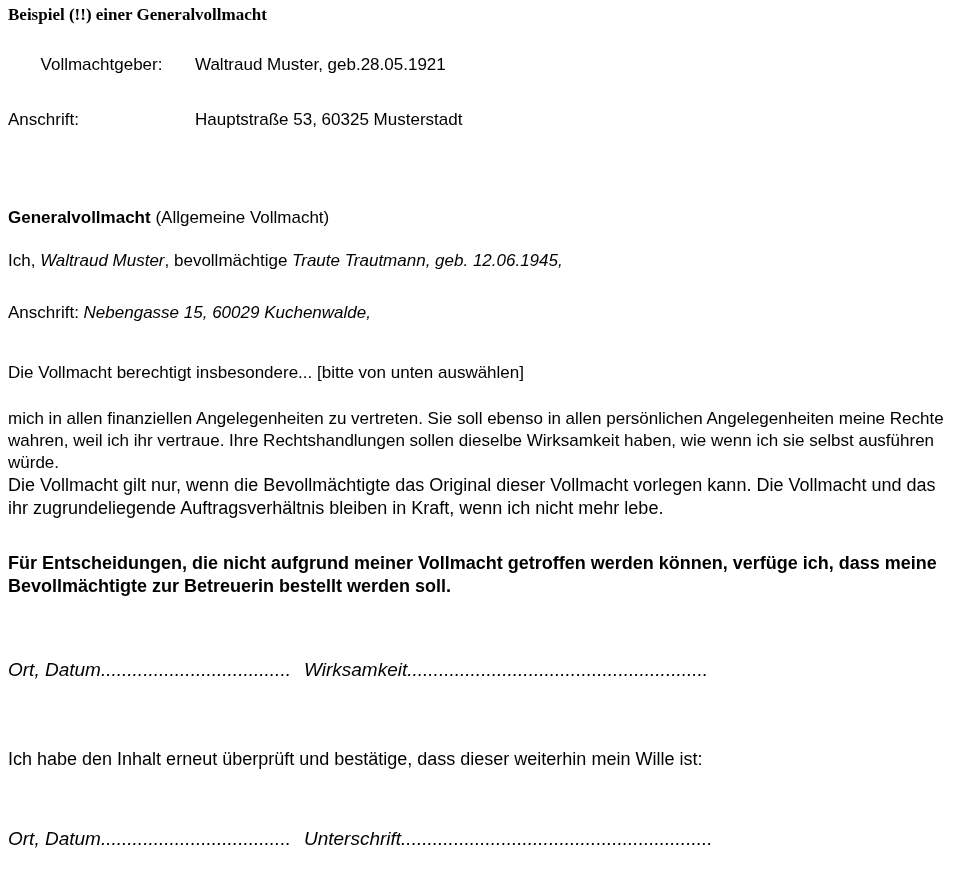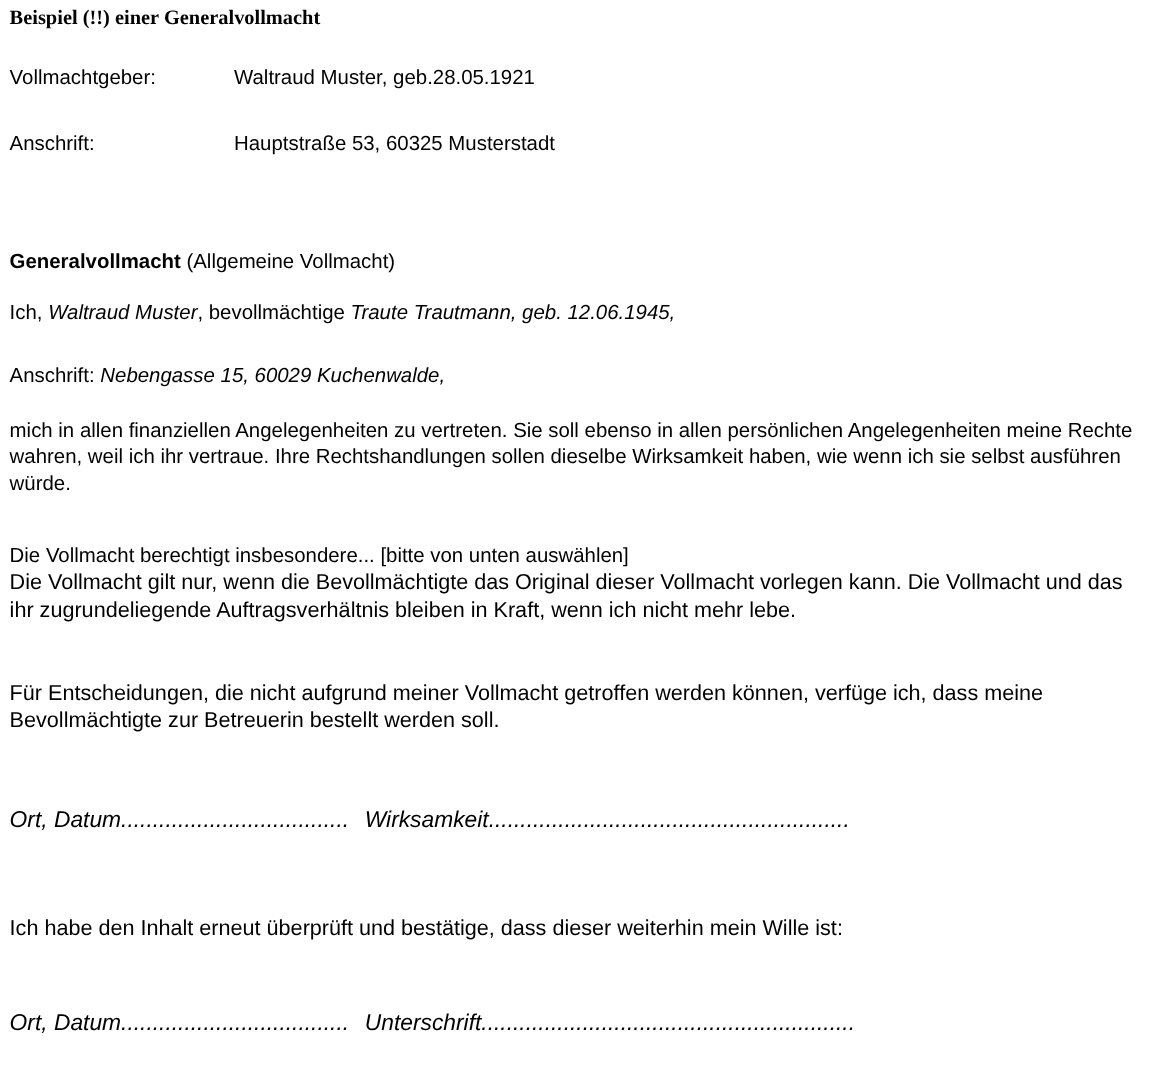--- a/index.html
+++ b/index.html
@@ -23,21 +23,21 @@
     font-size: 17px;
     line-height: 22px;
     margin: 0;
   }
   .kv-row {
     display: flex;
     font-size: 17px;
     line-height: 22px;
   }
   .kv-row .kv-label { width: 187px; flex: 0 0 187px; }
-  .row-vollmachtgeber { margin-top: 28px; }
+  .row-vollmachtgeber { margin-top: 28px; text-align: center; }
   .row-anschrift { margin-top: 33px; }
   .heading-line {
     margin-top: 76px;
     font-size: 17px;
     line-height: 22px;
   }
   .heading-line .bold { font-weight: bold; text-align: center; }
   .grant-line {
     margin-top: 21px;
     font-size: 17px;
@@ -51,21 +51,21 @@
   .italic { font-style: italic; }
   .para {
     font-size: 17px;
     line-height: 22px;
     margin: 0;
   }
   .para-scope { margin-top: 24px; }
   .para-select { margin-top: 38px; }
   .para-large { font-size: 18px; line-height: 23px; }
   .para-original { }
-  .para-betreuung { margin-top: 46px; }
+  .para-betreuung { margin-top: 32px; font-weight: bold; }
   .signature-row {
     display: flex;
     gap: 13px;
     font-size: 19px;
     line-height: 24px;
     font-style: italic;
     white-space: nowrap;
   }
   .signature-row-1 { margin-top: 60px; }
   .confirmation-line {
@@ -97,23 +97,23 @@
   </div>
 
   <div class="grant-line">
     <span>Ich, </span><span class="italic">Waltraud Muster</span><span>, bevollmächtige </span><span class="italic">Traute Trautmann, geb. 12.06.1945,</span>
   </div>
 
   <div class="agent-address-line">
     <span>Anschrift: </span><span class="italic">Nebengasse 15, 60029 Kuchenwalde,</span>
   </div>
 
+  <p class="para para-select">Die Vollmacht berechtigt insbesondere... [bitte von unten auswählen]</p>
+
   <p class="para para-scope">mich in allen finanziellen Angelegenheiten zu vertreten. Sie soll ebenso in allen persönlichen Angelegenheiten meine Rechte wahren, weil ich ihr vertraue. Ihre Rechtshandlungen sollen dieselbe Wirksamkeit haben, wie wenn ich sie selbst ausführen würde.</p>
-
-  <p class="para para-select">Die Vollmacht berechtigt insbesondere... [bitte von unten auswählen]</p>
 
   <p class="para para-large para-original">Die Vollmacht gilt nur, wenn die Bevollmächtigte das Original dieser Vollmacht vorlegen kann. Die Vollmacht und das ihr zugrundeliegende Auftragsverhältnis bleiben in Kraft, wenn ich nicht mehr lebe.</p>
 
   <p class="para para-large para-betreuung">Für Entscheidungen, die nicht aufgrund meiner Vollmacht getroffen werden können, verfüge ich, dass meine Bevollmächtigte zur Betreuerin bestellt werden soll.</p>
 
   <div class="signature-row signature-row-1">
     <span>Ort, Datum....................................</span>
     <span>Wirksamkeit.........................................................</span>
   </div>
 

